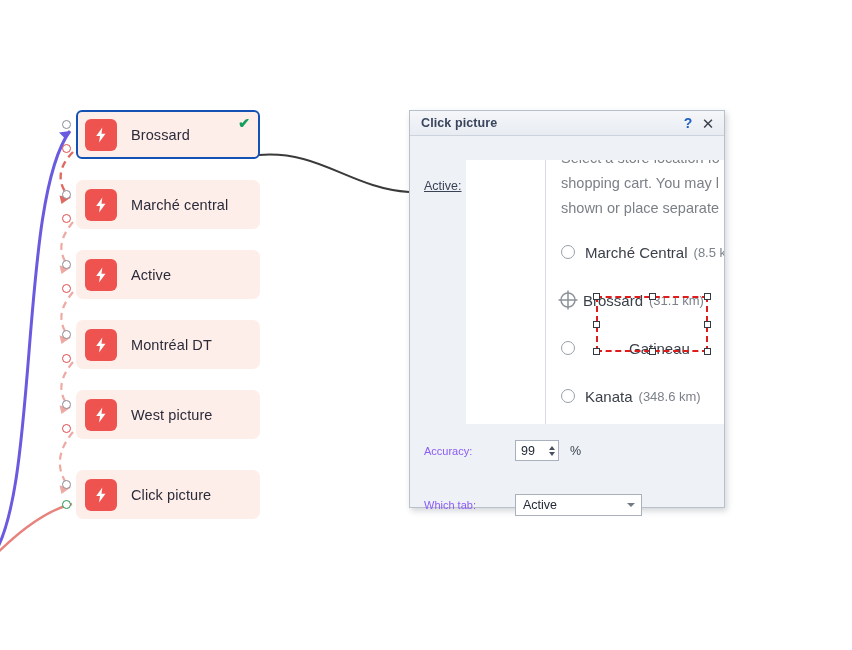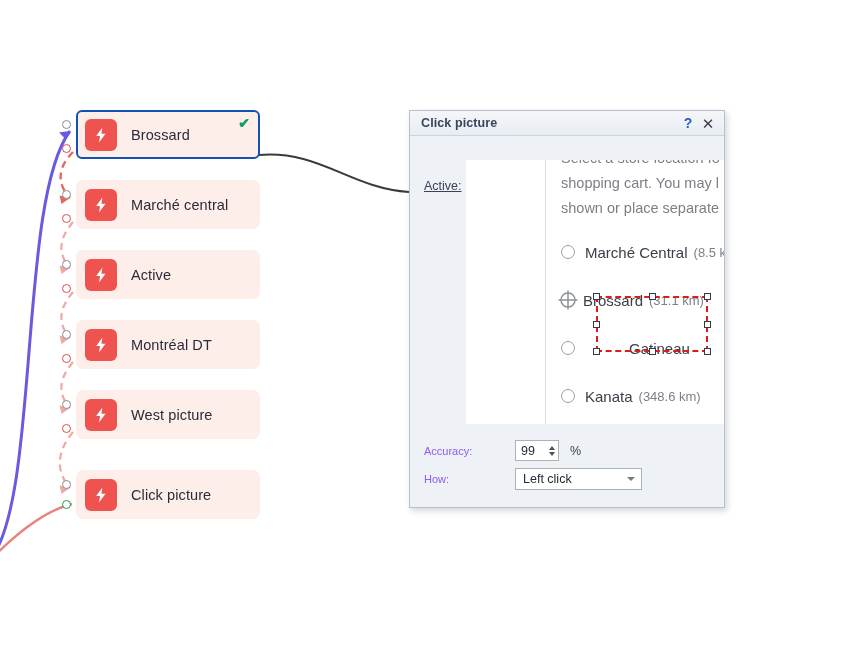--- a/index.html
+++ b/index.html
@@ -464,23 +464,23 @@
       <span class="spin">
         <span class="spin-value">99</span>
         <span class="spin-arrows">
           <span class="tri-up"></span>
           <span class="tri-dn"></span>
         </span>
       </span>
       <span class="pct">%</span>
     </div>
 
-    <div class="form-row" style="top:332px;">
-      <span class="form-label">How:</span>
+
+    <div class="form-row" style="top:358px;">
+      <span class="form-label">Which tab:</span>
       <span class="combo">
-        <span class="combo-value">Left click</span>
+        <span class="combo-value">Active</span>
         <span class="combo-arrow"></span>
       </span>
     </div>
 
-
   </div>
 </div>
 
 </body></html>

